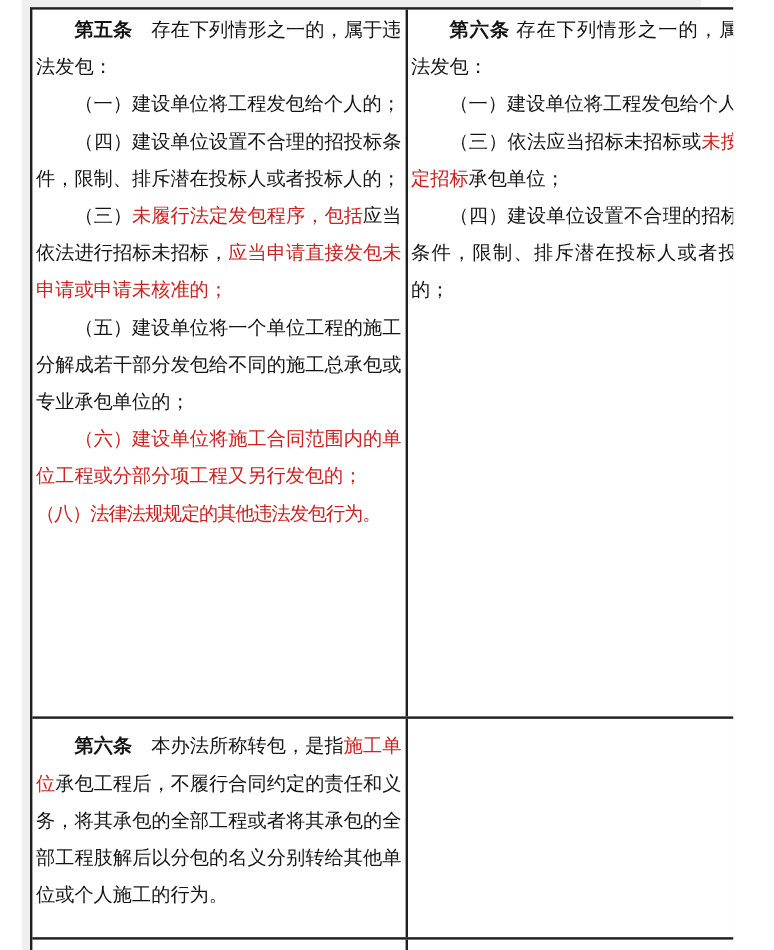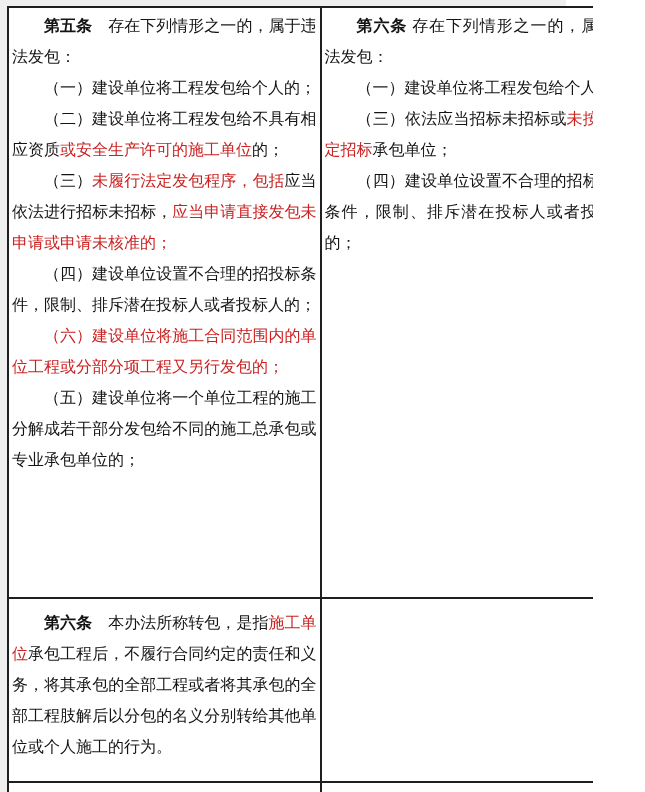--- a/index.html
+++ b/index.html
@@ -2,20 +2,21 @@
 <html style="--red: #cb2121; --text: #141414; --border: #1f1f1f; --bg: #efefef;"><head>
 <meta charset="utf-8">
 <style>
   html,body{margin:0;padding:0;}
   body{font-family:"Liberation Serif","DejaVu Serif",serif;}
   .page{
     position:relative;
     width:593px;height:792px;
     overflow:hidden;
     background:var(--bg,#efefef);
+    margin-left:18px;
   }
   .corner{
     position:absolute;top:0;right:0;width:27px;height:11px;
     background:#ffffff;
   }
   .doc-table{
     position:absolute;left:7px;top:6px;width:629px;
     background:#ffffff;
     border:2px solid var(--border,#1f1f1f);
     box-sizing:border-box;
@@ -48,25 +49,25 @@
 </head>
 <body>
 
 <div class="page">
   <div class="corner"></div>
   <div class="doc-table">
       <div class="trow trow-0">
         <div class="tcell">
           <p class="para ind"><span class="bold">第五条</span><span>　存在下列情形之一的，属于违法发包：</span></p>
           <p class="para ind"><span>（一）建设单位将工程发包给个人的；</span></p>
-          <p class="para ind"><span>（二）建设单位将工程发包给不具有相应资质</span><span class="red">或安全生产许可的施工单位</span><span>的；</span></p>
+          <p class="para ind"><span>（四）建设单位设置不合理的招投标条件，限制、排斥潜在投标人或者投标人的；</span></p>
           <p class="para ind"><span>（三）</span><span class="red">未履行法定发包程序，包括</span><span>应当依法进行招标未招标，</span><span class="red">应当申请直接发包未申请或申请未核准的；</span></p>
-          <p class="para ind"><span>（四）建设单位设置不合理的招投标条件，限制、排斥潜在投标人或者投标人的；</span></p>
+          <p class="para ind"><span>（五）建设单位将一个单位工程的施工分解成若干部分发包给不同的施工总承包或专业承包单位的；</span></p>
           <p class="para ind"><span class="red">（六）建设单位将施工合同范围内的单位工程或分部分项工程又另行发包的；</span></p>
-          <p class="para ind"><span>（五）建设单位将一个单位工程的施工分解成若干部分发包给不同的施工总承包或专业承包单位的；</span></p>
+          <p class="para tight"><span class="red">（八）法律法规规定的其他违法发包行为。</span></p>
         </div>
         <div class="tcell">
           <p class="para ind"><span class="bold">第六条</span><span> 存在下列情形之一的，属于违法发包：</span></p>
           <p class="para ind"><span>（一）建设单位将工程发包给个人的；</span></p>
           <p class="para ind"><span>（三）依法应当招标未招标或</span><span class="red">未按照法定招标</span><span>承包单位；</span></p>
           <p class="para ind"><span>（四）建设单位设置不合理的招标投标条件，限制、排斥潜在投标人或者投标人的；</span></p>
         </div>
       </div>
       <div class="trow trow-1">
         <div class="tcell">

